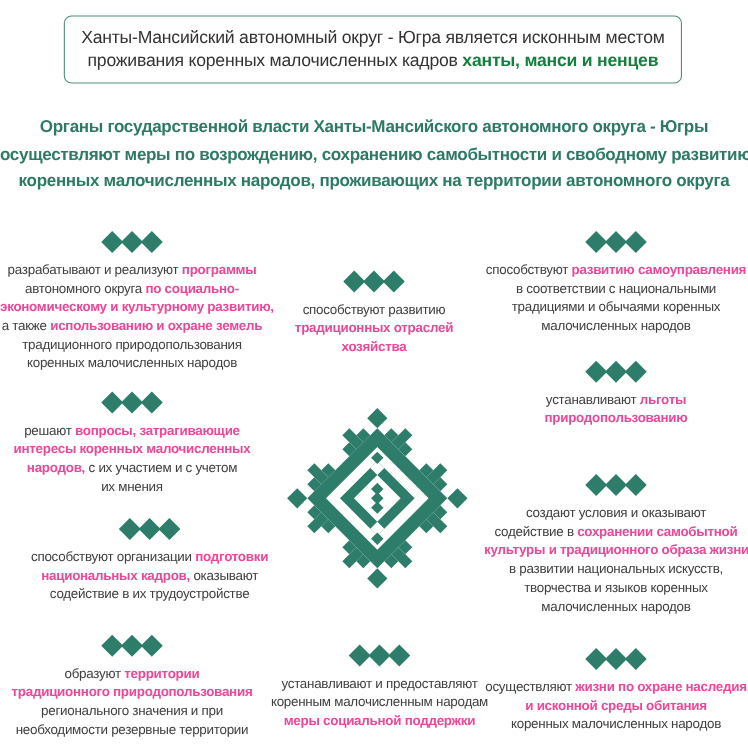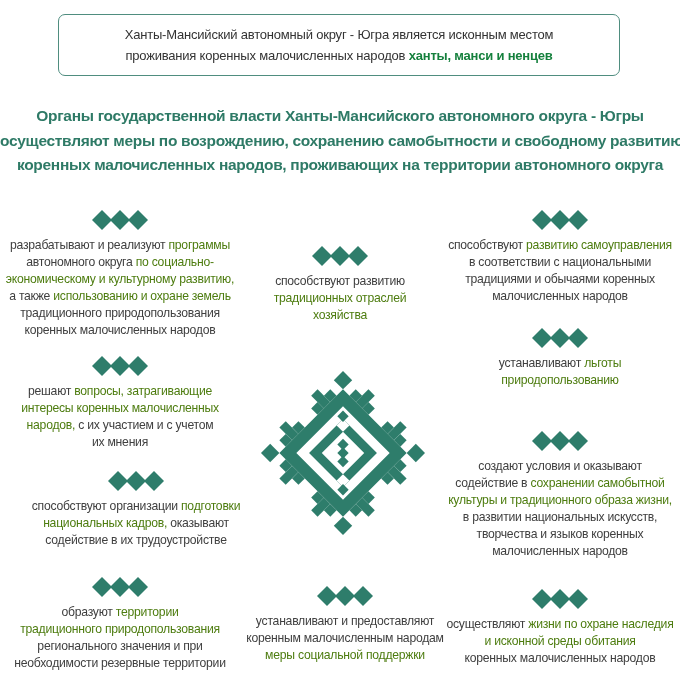--- a/index.html
+++ b/index.html
@@ -4,35 +4,35 @@
 <style>
   html, body { margin: 0; padding: 0; }
   body {
     width: 680px; height: 682px; background: #ffffff; position: relative; overflow: hidden;
     font-family: "Liberation Sans", sans-serif; color: #3c3c3c;
   }
   .intro-box {
     position: absolute; left: 58px; top: 14px; width: 562px; height: 62px;
     border: 1.5px solid #4f8d7f; border-radius: 7px; box-sizing: border-box;
     display: flex; align-items: center; justify-content: center; text-align: center;
-    font-size: 13px; line-height: 21px; color: #333; letter-spacing: -0.2px;
+    font-size: 16px; line-height: 21px; color: #333; letter-spacing: -0.2px;
   }
   .intro-box .line { display: block; white-space: nowrap; }
   .hl { color: #15803d; font-weight: bold; }
   .headline {
     position: absolute; left: 0; top: 104px; width: 680px; text-align: center;
     color: #2e7a66; font-weight: bold; font-size: 15.5px; line-height: 24.5px; letter-spacing: -0.3px;
   }
   .headline .line { display: block; white-space: nowrap; }
   .item {
     position: absolute; text-align: center; font-size: 12.2px; line-height: 17px; color: #404040;
     letter-spacing: -0.25px;
   }
   .item .line { display: block; white-space: nowrap; }
-  .item .b { color: #4d7c0f; font-weight: normal; }
+  .item .b { color: #ec4899; font-weight: bold; }
   .dia {
     display: block; margin: 0 auto 6px auto; width: 56px; height: 22px;
   }
   .ornament { position: absolute; left: 243px; top: 353px; width: 200px; height: 200px; }
 </style>
 </head>
 <body>
 
 <svg width="0" height="0" style="position:absolute">
   <defs>
@@ -40,21 +40,21 @@
       <polygon points="0,11 10,1 20,11 10,21" fill="#2e7d6b"></polygon>
       <polygon points="18,11 28,1 38,11 28,21" fill="#2e7d6b"></polygon>
       <polygon points="36,11 46,1 56,11 46,21" fill="#2e7d6b"></polygon>
     </g>
   </defs>
 </svg>
 
 <div class="intro-box">
   <div>
     <span class="line">Ханты-Мансийский автономный округ - Югра является исконным местом</span>
-    <span class="line"><span>проживания коренных малочисленных народов </span><span class="hl">ханты, манси и ненцев</span></span>
+    <span class="line"><span>проживания коренных малочисленных кадров </span><span class="hl">ханты, манси и ненцев</span></span>
   </div>
 </div>
 
 <div class="headline">
   <span class="line">Органы государственной власти Ханты-Мансийского автономного округа - Югры</span>
   <span class="line">осуществляют меры по возрождению, сохранению самобытности и свободному развитию</span>
   <span class="line">коренных малочисленных народов, проживающих на территории автономного округа</span>
 </div>
 
 <div class="item" style="left:0; top:209px; width:240px;">

